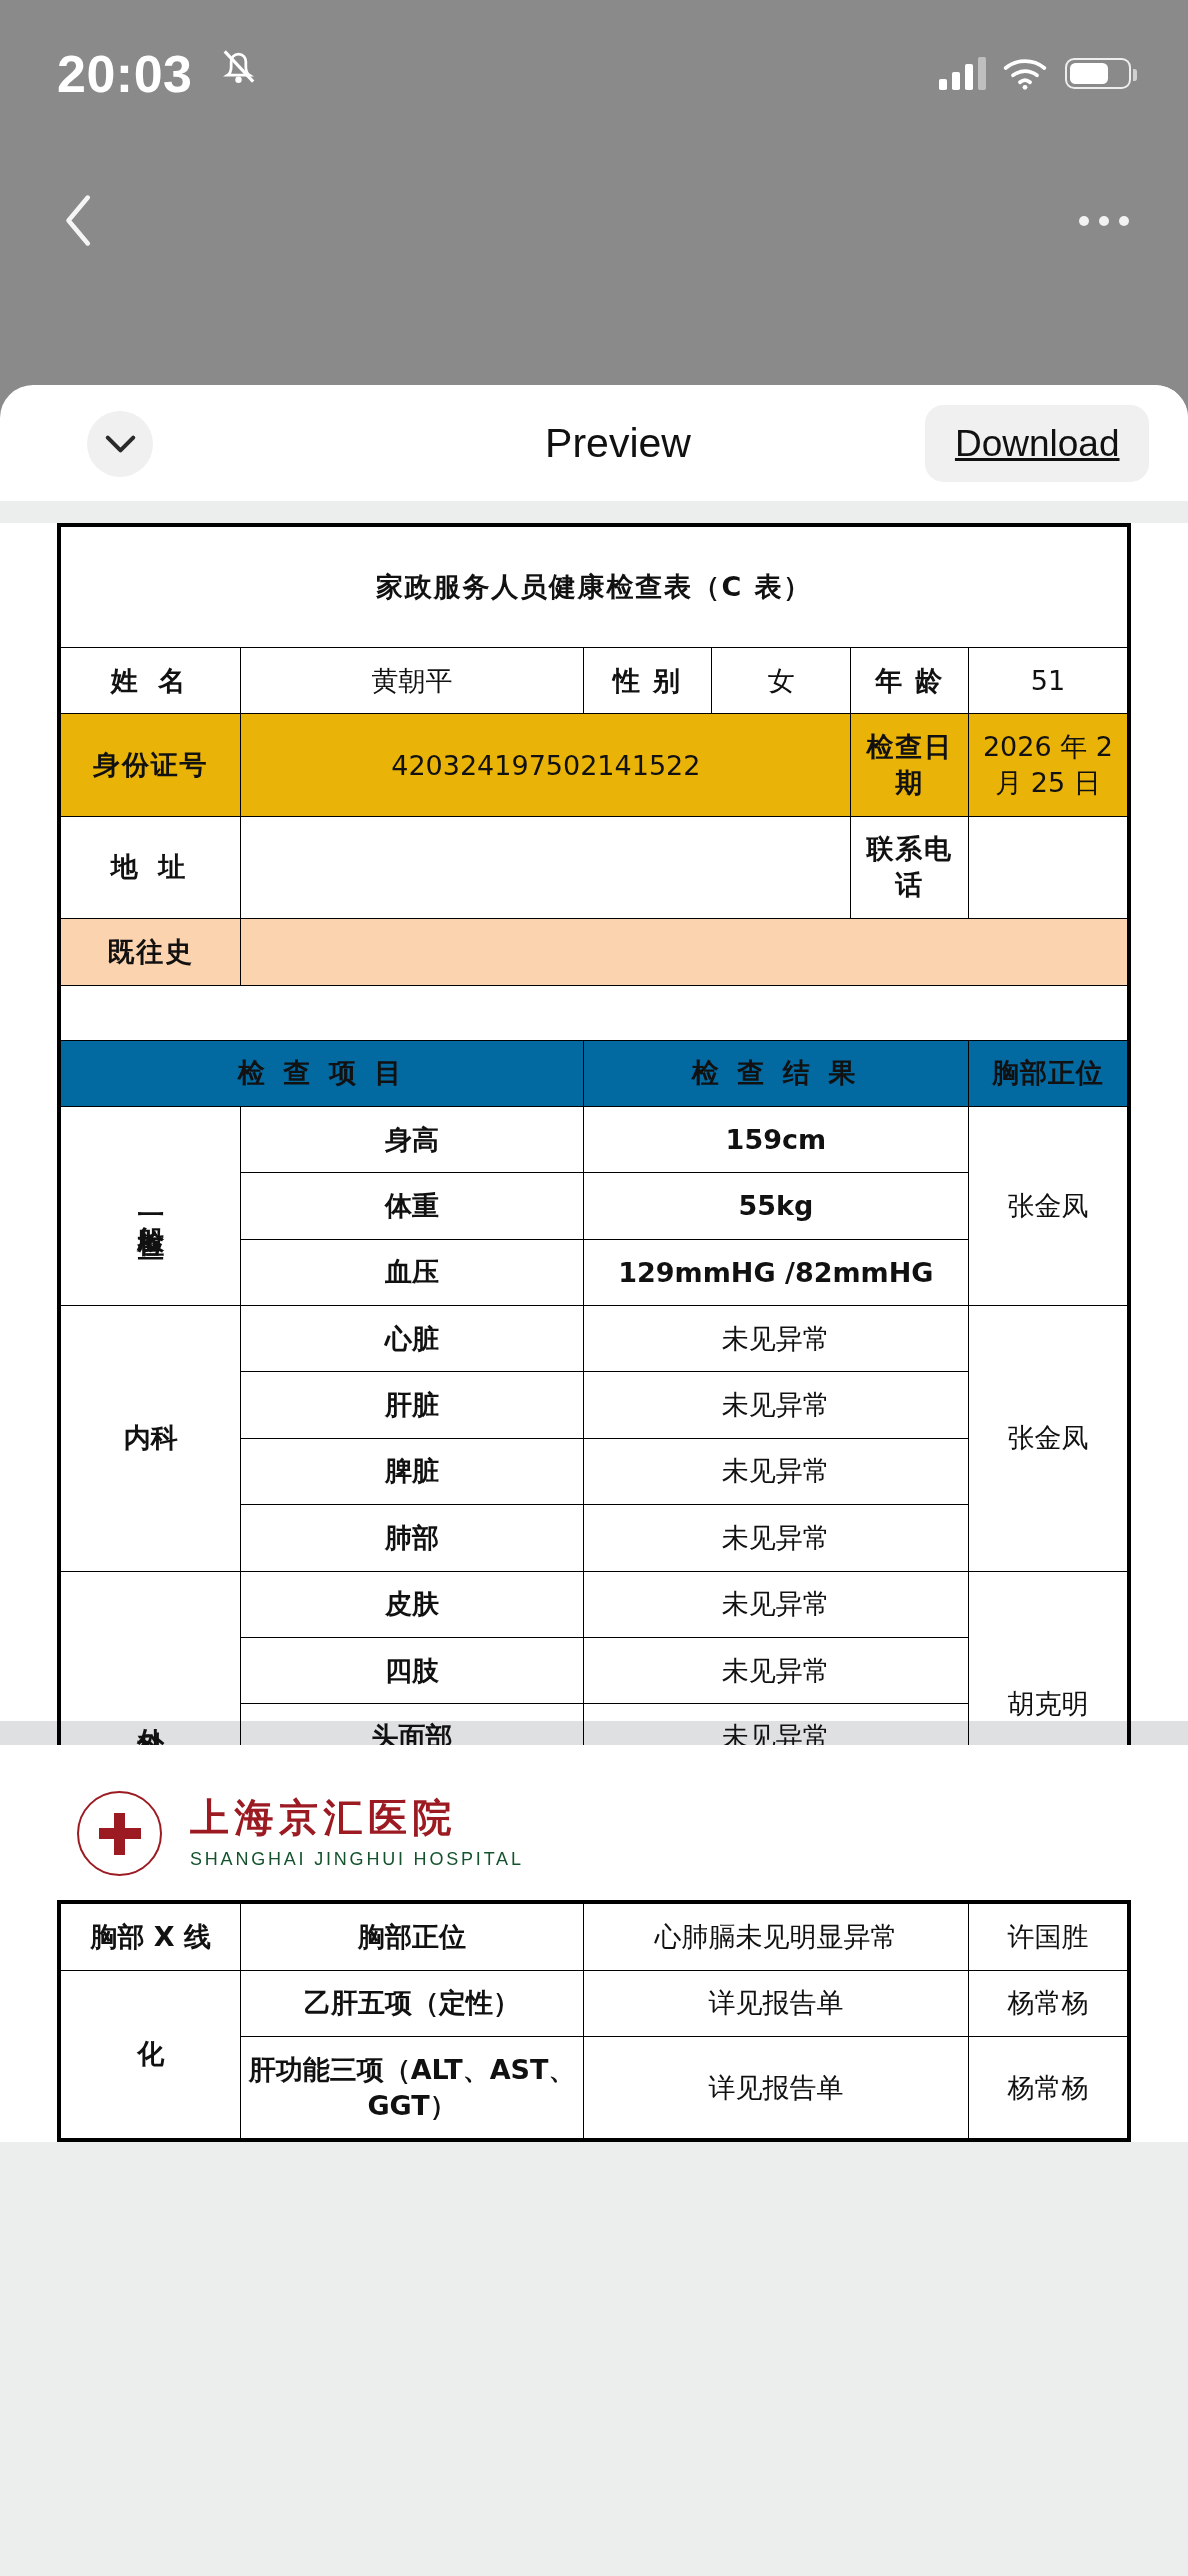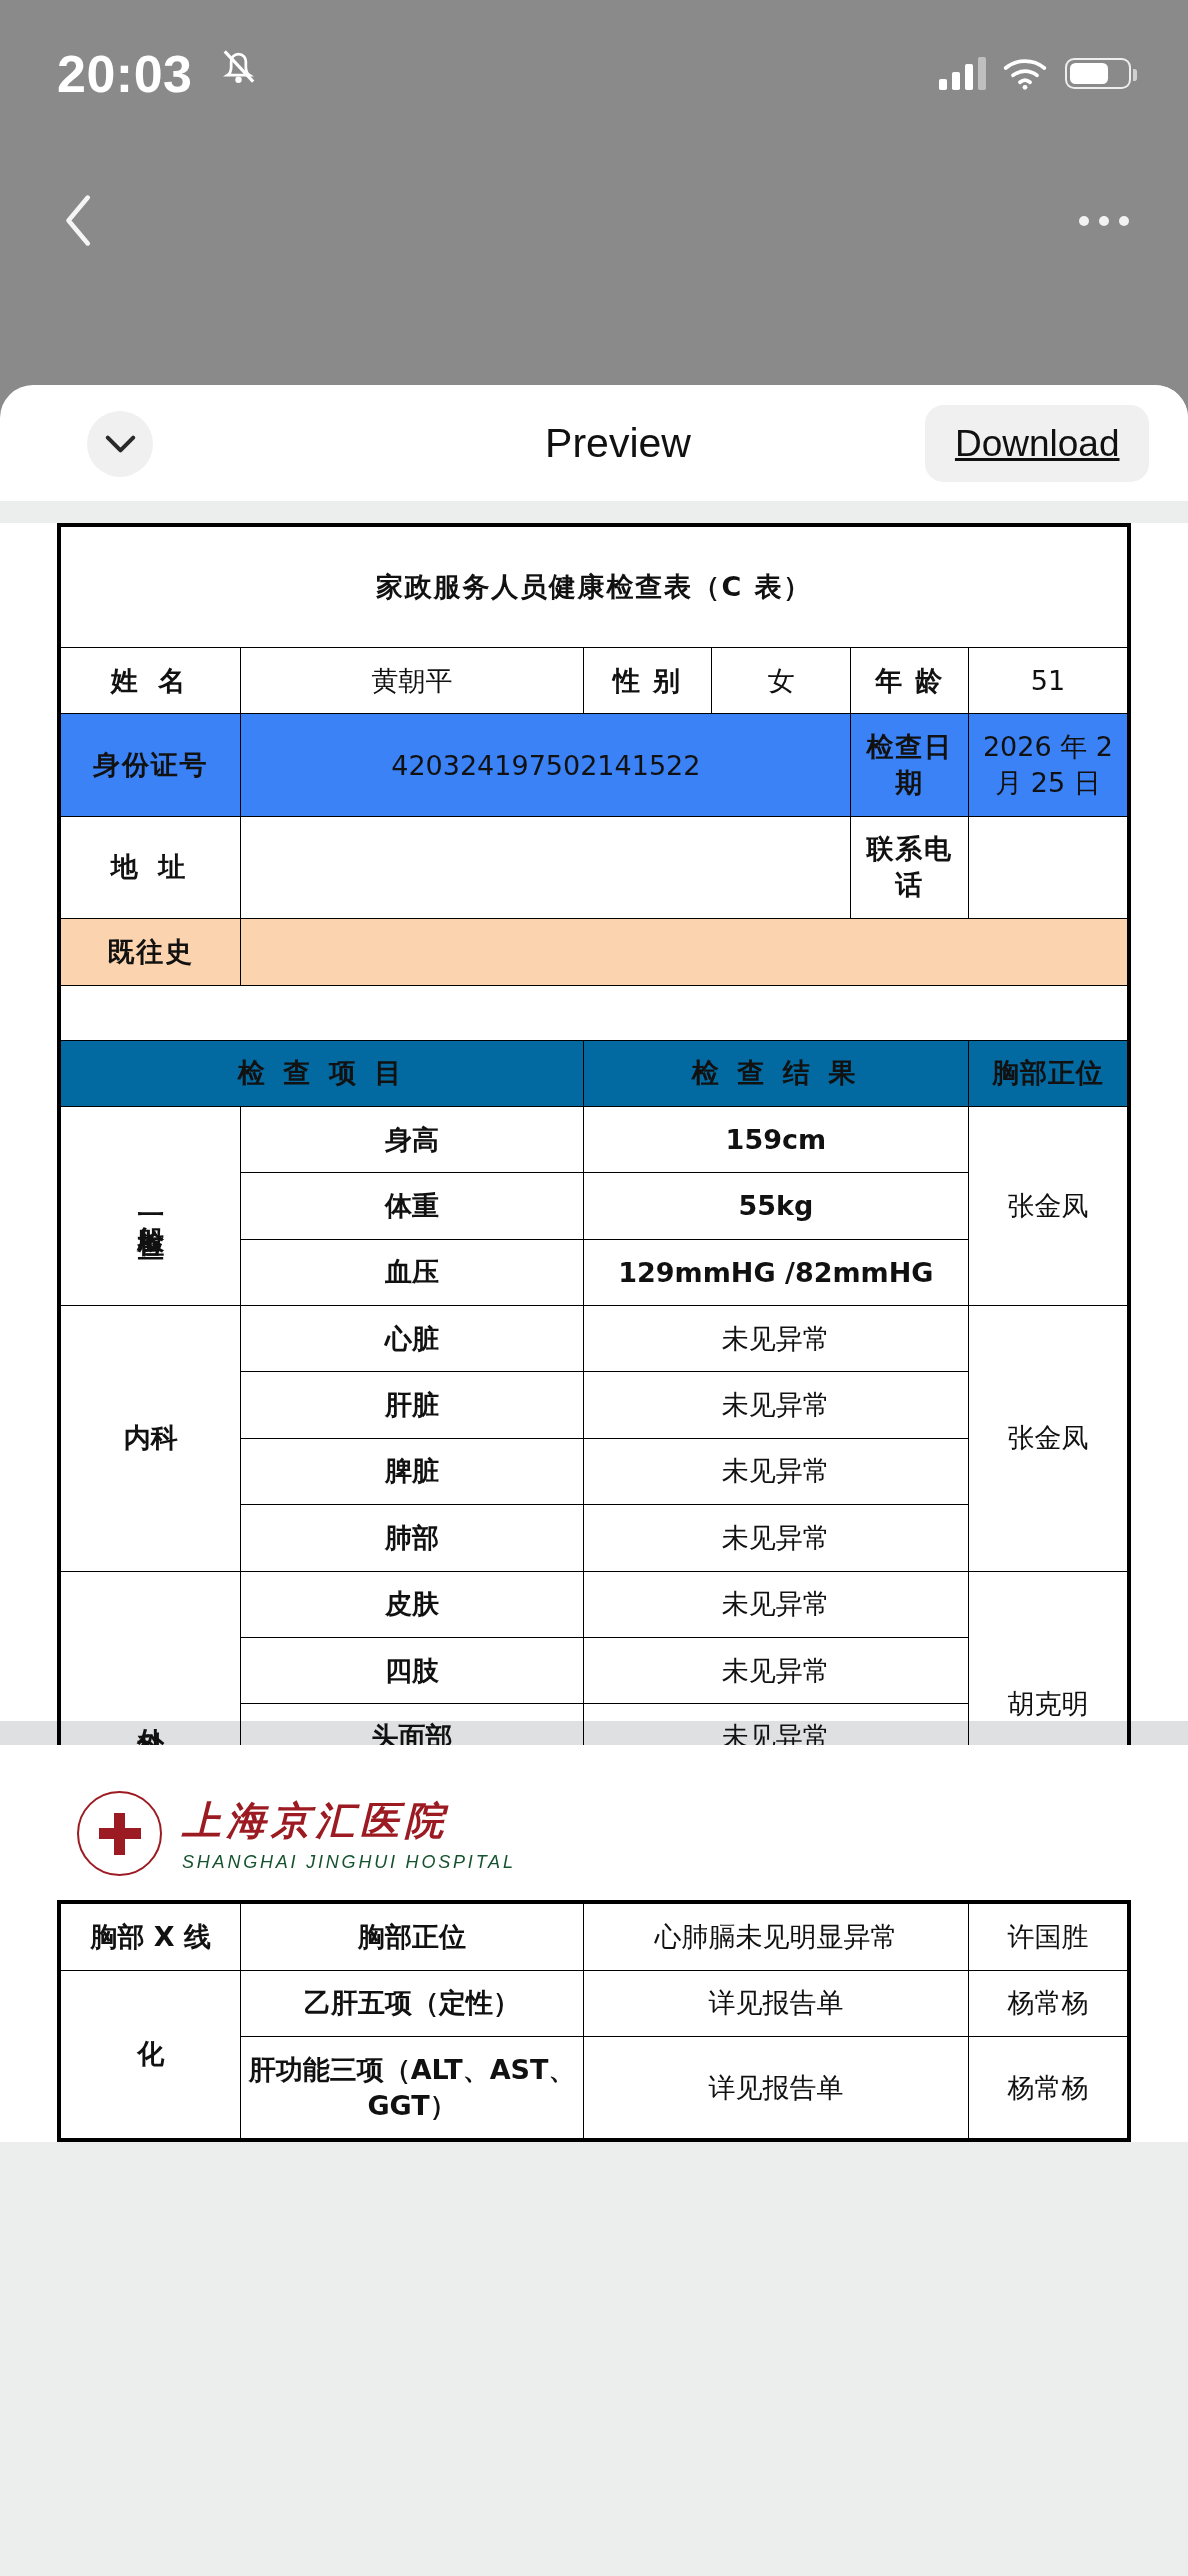--- a/index.html
+++ b/index.html
@@ -176,21 +176,21 @@
     font-family: "DejaVu Sans", "Liberation Sans", sans-serif;
   }
   .title-cell {
     font-size: 37px;
     font-weight: bold;
     padding: 42px 0 !important;
     letter-spacing: 1.8px;
   }
   .lbl { font-weight: bold; letter-spacing: 5.5px; }
   .lbl-tight { font-weight: bold; letter-spacing: 1.8px; }
-  .tint-pink { background: #3b82f6; margin-top: 12px; }
+  .tint-pink { background: #eab308; margin-top: 12px; }
   .tint-orange { background: #fbd3ae; }
   .tint-yellow { background: #0369a1; }
   .hdr-cell { font-weight: bold; font-size: 28.6px; letter-spacing: 4.6px; }
   .result { color: #2a47c6; font-weight: bold; }
   .result-plain { color: #2a47c6; }
   .bold { font-weight: bold; }
   .vert {
     writing-mode: vertical-rl;
     text-orientation: upright;
     letter-spacing: 3.7px;
@@ -203,24 +203,23 @@
     font-size: 22px;
     color: #333;
     letter-spacing: 1.8px;
     margin-top: 13px;
     font-family: "DejaVu Sans", sans-serif;
   }
 
   
   .letterhead {
     display: flex;
-    align-items: center;
-    gap: 20px;
+    align-items: flex-start;
+    gap: 28px;
     padding: 9.2px 0 24px 20px;
-    font-style: italic;
   }
   .hosp-logo {
     width: 85px; height: 85px;
     border-radius: 50%;
     border: 2.8px solid #9c1b22;
     display: flex; align-items: center; justify-content: center;
     position: relative;
     flex: none;
   }
   .hosp-logo .cross {

